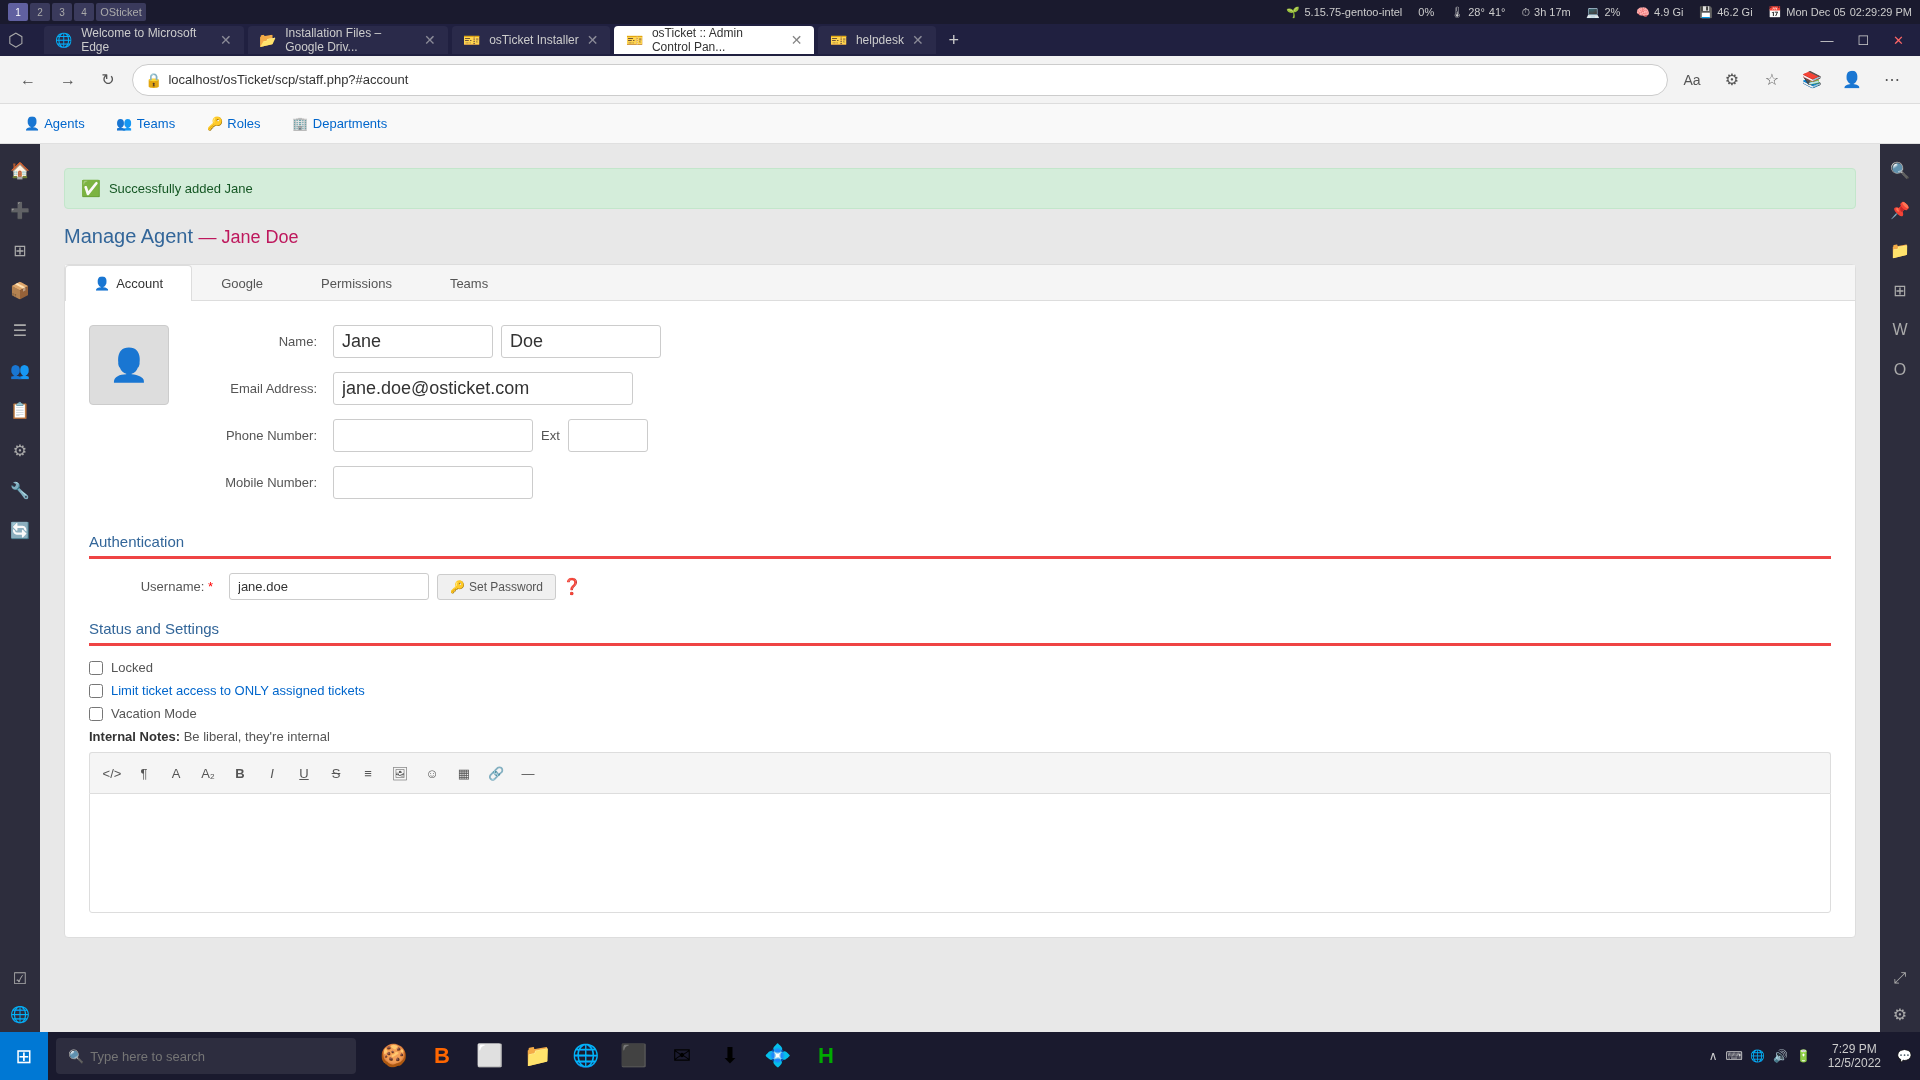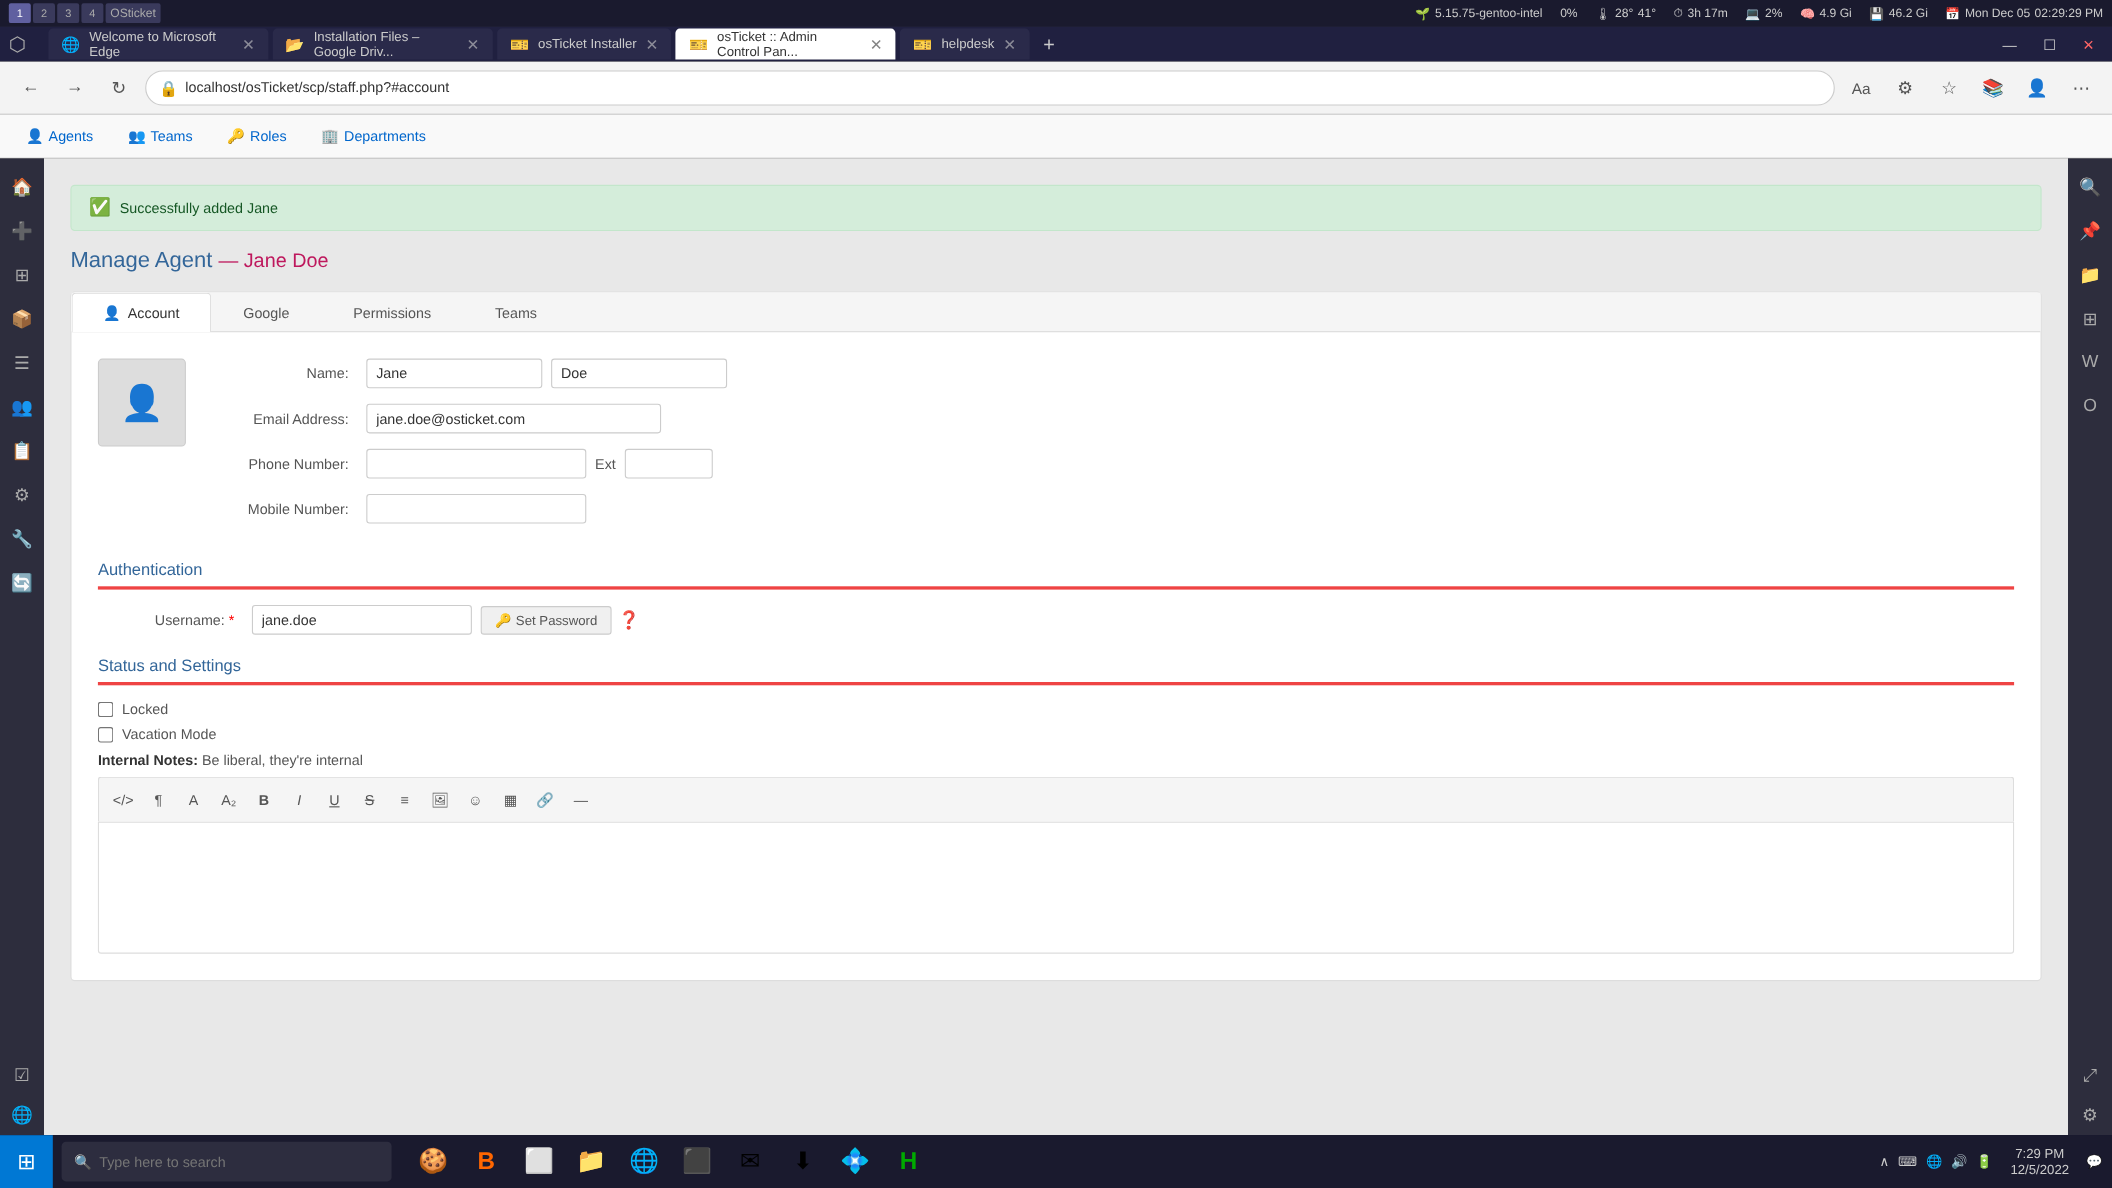--- a/index.html
+++ b/index.html
@@ -49,24 +49,24 @@
     
     .tabs-container { background: white; border: 1px solid #ddd; border-radius: 4px; }
     .tabs-nav { display: flex; border-bottom: 1px solid #ddd; background: #f5f5f5; }
     .tab-item { padding: 10px 28px; cursor: pointer; font-size: 13px; color: #555; border: 1px solid transparent; border-bottom: none; margin-bottom: -1px; display: flex; align-items: center; gap: 6px; }
     .tab-item.active { background: white; border-color: #ddd #ddd transparent; color: #333; border-radius: 4px 4px 0 0; }
 
     
     .tab-content { padding: 24px; }
     .form-row { display: flex; align-items: center; margin-bottom: 14px; }
     .form-label { width: 140px; color: #555; font-size: 13px; text-align: right; padding-right: 16px; }
-    .form-input { border: 1px solid #ccc; border-radius: 3px; padding: 5px 8px; font-size: 13px; color: #333; background: white; }
+    .form-input { border: 1px solid #ccc; border-radius: 3px; padding: 5px 8px; font-size: 18px; color: #333; background: white; }
     .name-inputs { display: flex; gap: 8px; }
     .name-input { width: 160px; }
-    .email-input { width: 268px; }
+    .email-input { width: 300px; }
     .phone-input { width: 200px; }
     .ext-input { width: 80px; }
     .mobile-input { width: 200px; }
 
     
     .avatar-area { display: flex; gap: 24px; }
     .avatar-placeholder { width: 80px; height: 80px; background: #ddd; border: 1px solid #ccc; border-radius: 4px; display: flex; align-items: center; justify-content: center; color: #999; font-size: 32px; }
     .form-fields { flex: 1; }
 
     
@@ -315,20 +315,26 @@
             <span>🔑</span>
             <span>Set Password</span>
           </button>
           <span class="help-icon">❓</span>
         </div>
 
         <div class="section-header">Status and Settings</div>
         <div class="checkbox-row">
           <input type="checkbox" id="chk-locked" style="">
           <label for="chk-locked">Locked</label>
+        </div>
+        <div class="checkbox-row">
+          <input type="checkbox" id="chk-limit" style="">
+          <label for="chk-limit">
+            <a class="checkbox-link">Limit ticket access to ONLY assigned tickets</a>
+          </label>
         </div>
         <div class="checkbox-row">
           <input type="checkbox" id="chk-vacation" style="">
           <label for="chk-vacation">Vacation Mode</label>
         </div>
 
         <div style="margin-top: 8px;">
           <div class="internal-notes-label"><strong>Internal Notes:</strong> Be liberal, they're internal</div>
           <div class="editor-toolbar">
             <button class="editor-btn">&lt;/&gt;</button>

